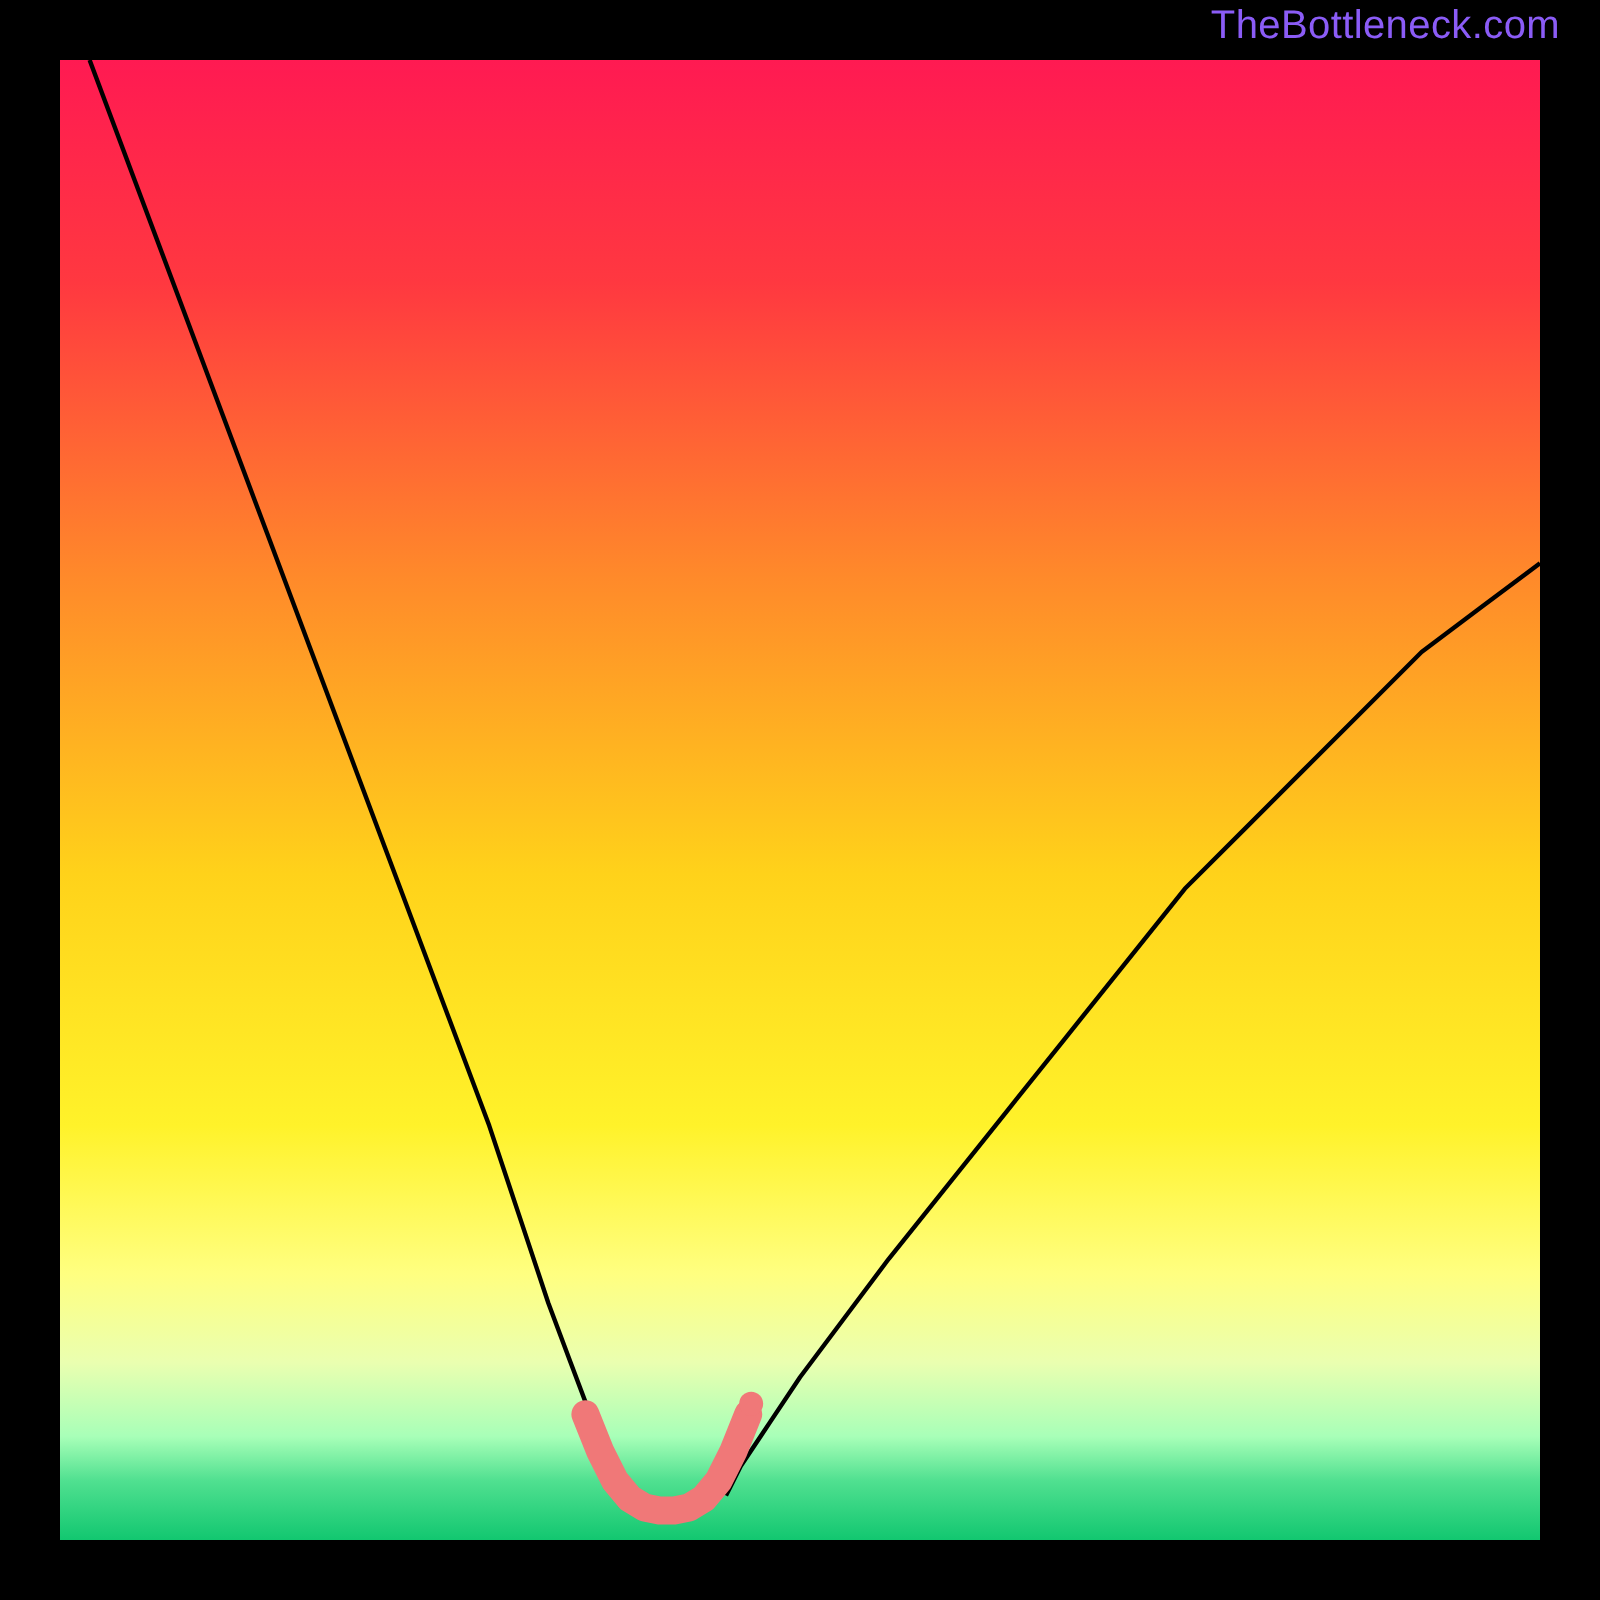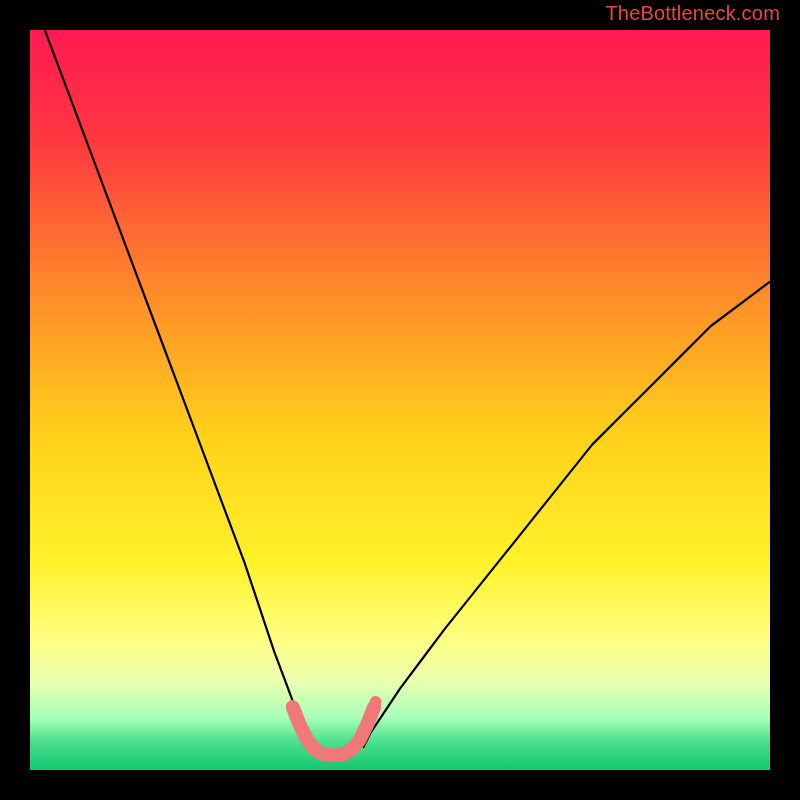--- a/index.html
+++ b/index.html
@@ -13,21 +13,21 @@
   .frame {
     position: relative;
     width: 800px;
     height: 800px;
     background: #000;
   }
   .watermark {
     position: absolute;
     top: 2px;
     right: 20px;
-    color: #ef4444;
+    color: #8b5cf6;
     font-size: 20px;
     font-weight: 500;
     z-index: 10;
     letter-spacing: 0.2px;
   }
   .plot-area {
     position: absolute;
     left: 30px;
     top: 30px;
     width: 740px;

